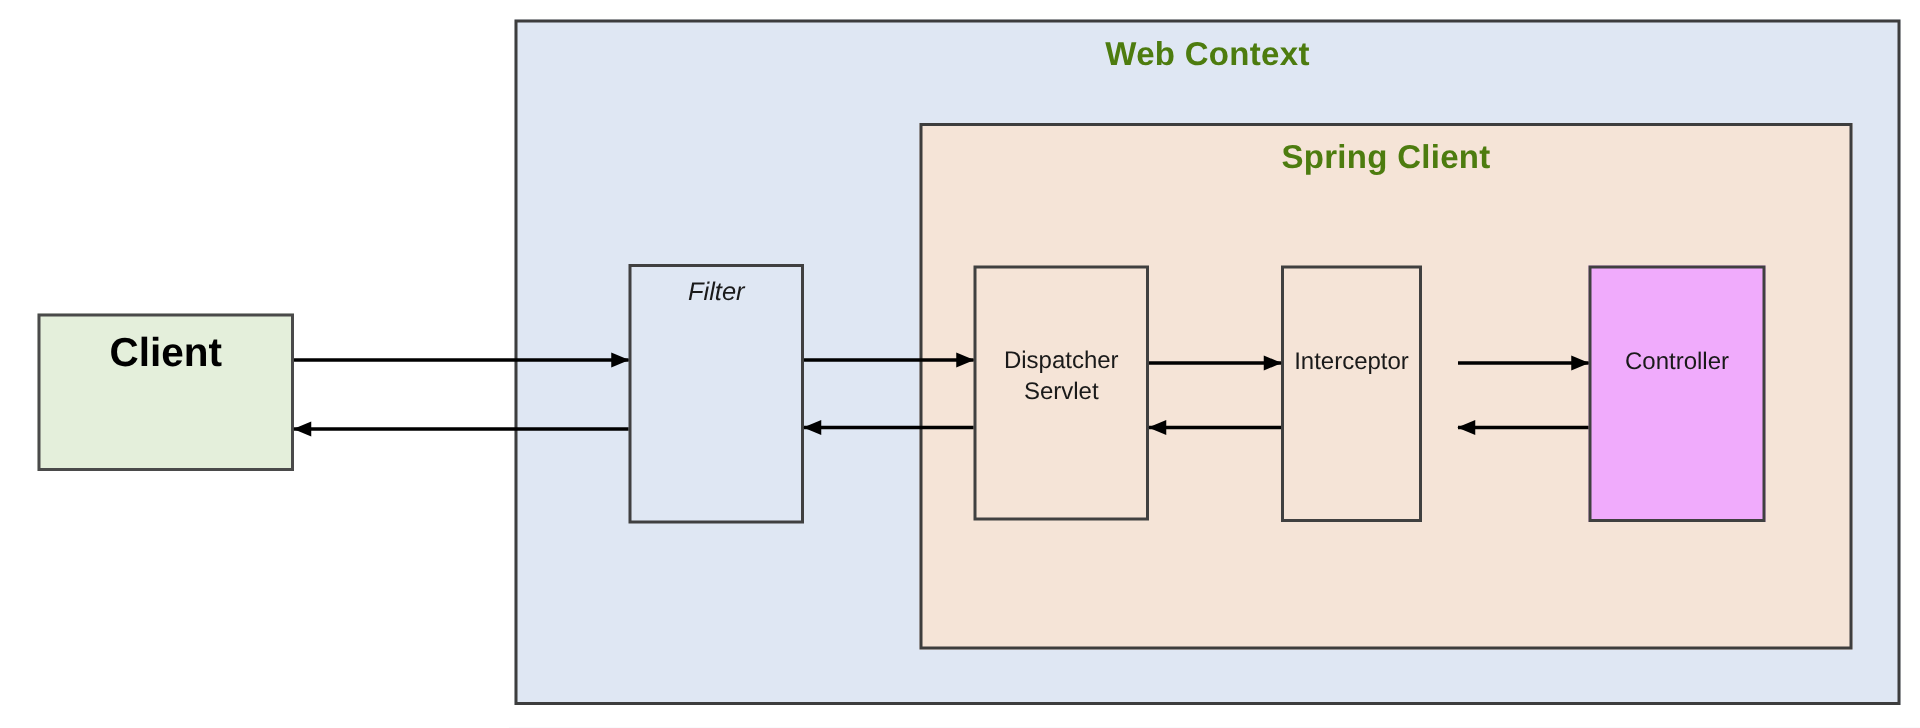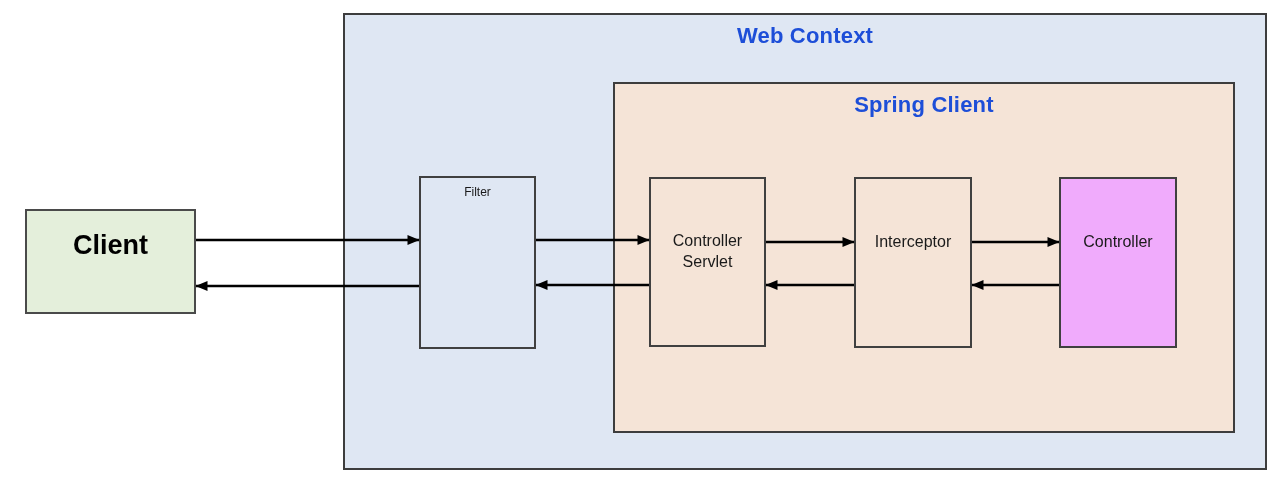--- a/index.html
+++ b/index.html
@@ -30,60 +30,61 @@
   #spring-context {
     left: 613px; top: 82px; width: 622px; height: 351px;
     background: #f5e4d7;
   }
   .container-title {
     display: block;
     width: 100%;
     text-align: center;
     font-weight: bold;
     font-size: 22px;
-    color: #1d4ed8;
+    color: #4d7c0f;
     padding-top: 8px;
     letter-spacing: 0.2px;
   }
   
   .node {
     border: 2px solid #404040;
     text-align: center;
     color: #1a1a1a;
   }
   #client-node {
     left: 25px; top: 209px; width: 171px; height: 105px;
     background: #e4efdb;
     border-color: #4a4a4a;
   }
   #client-node .node-label {
     font-size: 27px;
     font-weight: bold;
     color: #000000;
-    padding-top: 19px;
+    padding-top: 9px;
   }
   #filter-node {
     left: 419px; top: 176px; width: 117px; height: 173px;
     background: #dfe7f3;
   }
   #filter-node .node-label {
-    font-size: 12px;
+    font-size: 17px;
     padding-top: 7px;
+    font-style: italic;
   }
   #dispatcher-node {
     left: 649px; top: 177px; width: 117px; height: 170px;
     background: #f5e4d7;
   }
   #dispatcher-node .node-label {
     font-size: 16px;
     line-height: 21px;
     padding: 51px 8px 0 8px;
   }
   #interceptor-node {
-    left: 854px; top: 177px; width: 118px; height: 171px;
+    left: 854px; top: 177px; width: 94px; height: 171px;
     background: #f5e4d7;
     text-align: center;
   }
   #controller-node {
     left: 1059px; top: 177px; width: 118px; height: 171px;
     background: #f0abfc;
   }
   #interceptor-node .node-label,
   #controller-node .node-label {
     font-size: 16px;
@@ -122,21 +123,21 @@
 
   <div class="box node" id="client-node">
     <span class="node-label">Client</span>
   </div>
 
   <div class="box node" id="filter-node">
     <span class="node-label">Filter</span>
   </div>
 
   <div class="box node" id="dispatcher-node">
-    <span class="node-label">Controller Servlet</span>
+    <span class="node-label">Dispatcher Servlet</span>
   </div>
 
   <div class="box node" id="interceptor-node">
     <span class="node-label">Interceptor</span>
   </div>
 
   <div class="box node" id="controller-node">
     <span class="node-label">Controller</span>
   </div>
 

